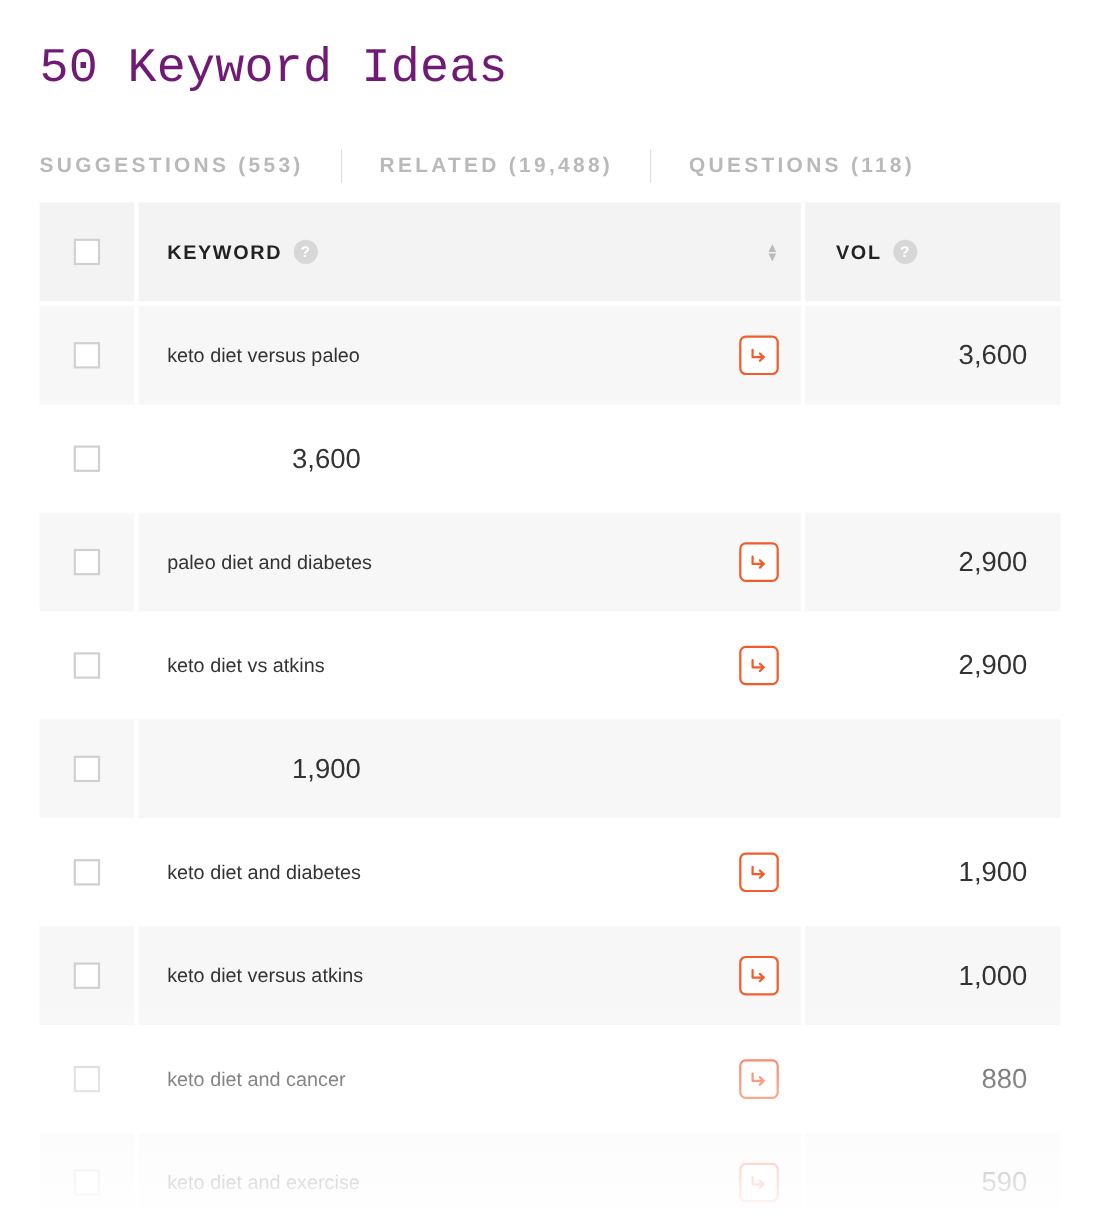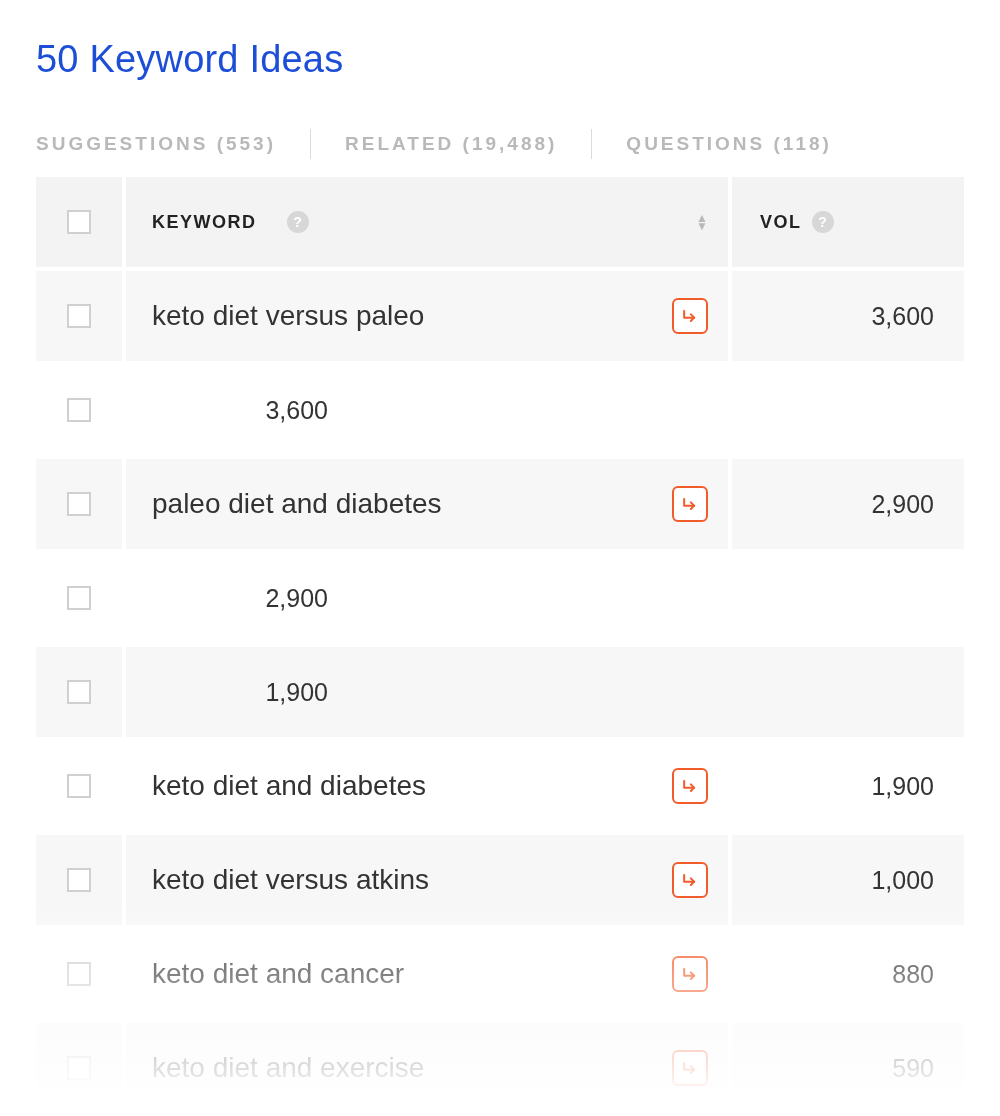--- a/index.html
+++ b/index.html
@@ -7,25 +7,26 @@
     font-family: -apple-system, BlinkMacSystemFont, "Segoe UI", Helvetica, Arial, sans-serif;
     background: #ffffff;
     width: 1000px;
     color: #222;
   }
   .container {
     padding: 38px 36px 0 36px;
     position: relative;
   }
   .page-title {
-    font-size: 38px;
+    font-size: 44px;
     font-weight: 400;
-    color: #1d4ed8;
+    color: #701a75;
     margin-bottom: 48px;
     letter-spacing: 0.2px;
+    font-family: Liberation Mono, monospace;
   }
   .tabs {
     display: flex;
     align-items: center;
     margin-bottom: 16px;
   }
   .tab {
     font-size: 19px;
     font-weight: 700;
     letter-spacing: 3px;
@@ -135,21 +136,21 @@
     display: flex;
     align-items: center;
     justify-content: flex-end;
     padding-right: 30px;
     height: 100%;
     font-size: 25px;
     color: #333;
     font-weight: 400;
   }
   .keyword-text {
-    font-size: 28px;
+    font-size: 18px;
     color: #333;
     font-weight: 400;
   }
   .checkbox {
     width: 24px;
     height: 24px;
     border: 2px solid #d0d0d0;
     background: #ffffff;
     cursor: pointer;
   }
@@ -187,21 +188,21 @@
     <div class="tab-divider"></div>
     <div class="tab">QUESTIONS (118)</div>
   </div>
 
   <div class="table">
     <div class="thead">
       <div class="th-check">
         <div class="checkbox"></div>
       </div>
       <div class="th-keyword">
-        <div style="display:flex;align-items:center;gap:20px;">
+        <div style="display:flex;align-items:center;">
           <span class="th-label">KEYWORD</span>
           <span class="help-icon">?</span>
         </div>
         <div class="sort-icon">
           <span>▲</span>
             <span>▼</span>
         </div>
       </div>
       <div class="th-vol">
         <span class="th-label">VOL</span>
@@ -247,20 +248,31 @@
                 </svg>
               </span>
       </div>
     </div>
     <div class="cell-vol">2,900</div>
   </div>
         <div class="row">
     <div class="cell-check">
       <div class="checkbox"></div>
     </div>
+    <div class="cell-keyword">
+      <span class="keyword-text">keto diet vs atkins</span>
+      <div class="explore-btn">
+        <span>
+                <svg width="20" height="20" viewBox="0 0 24 24" fill="none" stroke="#f25b2a" stroke-width="2.4" stroke-linecap="round" stroke-linejoin="round">
+                  <polyline points="5 6 5 14 17 14"></polyline>
+                  <polyline points="13 10 17 14 13 18"></polyline>
+                </svg>
+              </span>
+      </div>
+    </div>
     <div class="cell-vol">2,900</div>
   </div>
         <div class="row striped">
     <div class="cell-check">
       <div class="checkbox"></div>
     </div>
     <div class="cell-vol">1,900</div>
   </div>
         <div class="row">
     <div class="cell-check">

